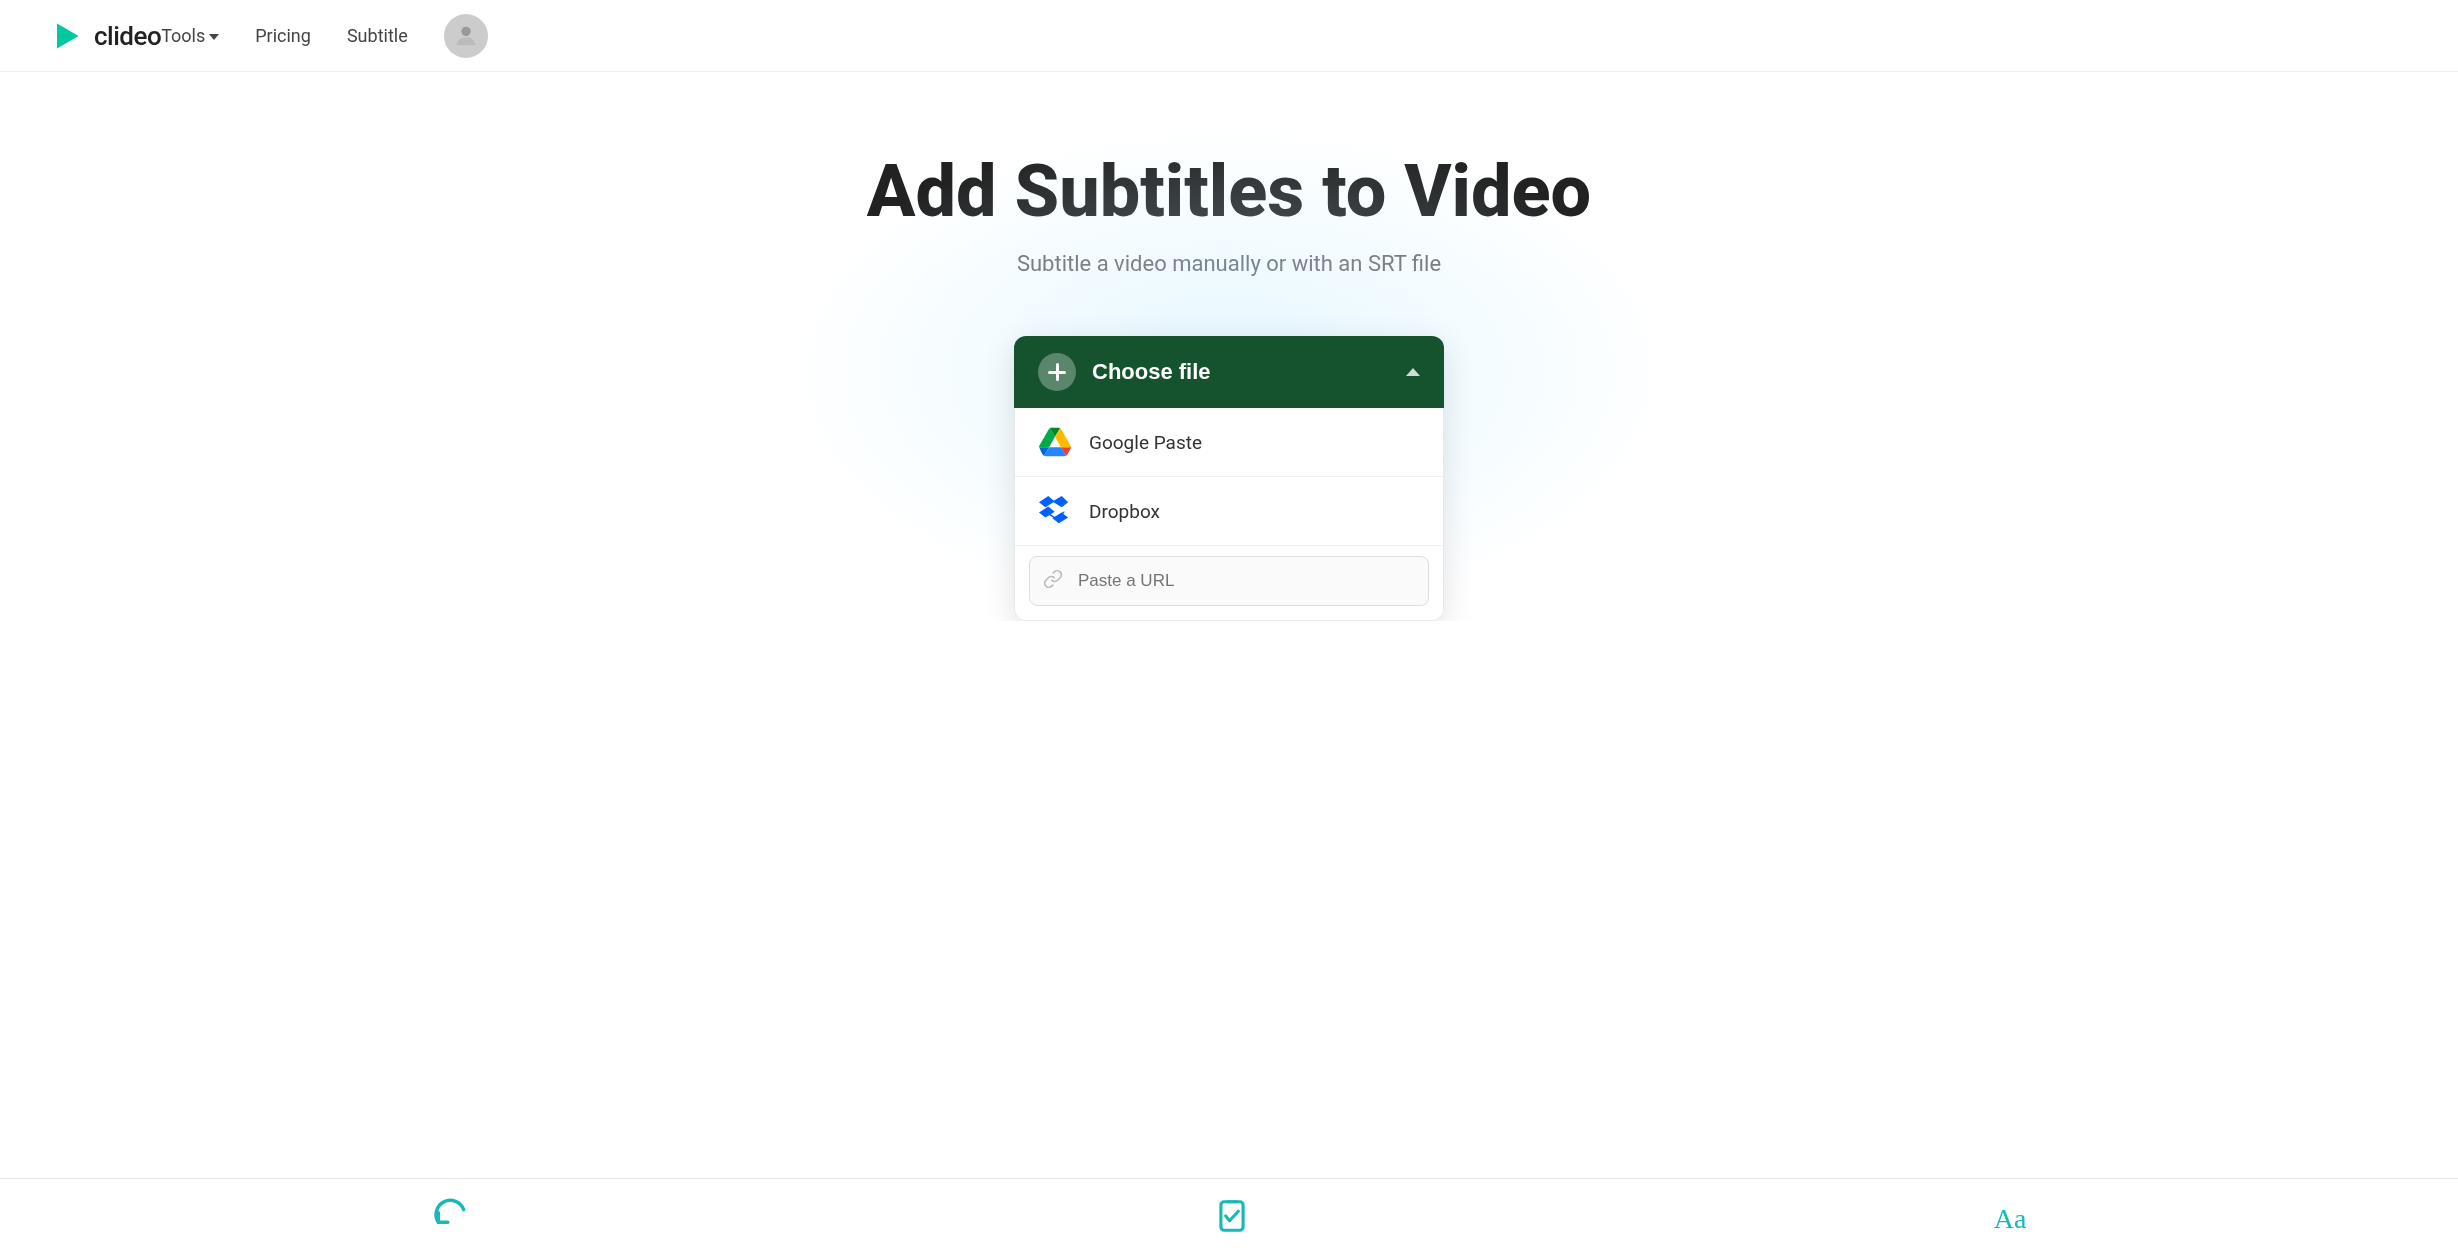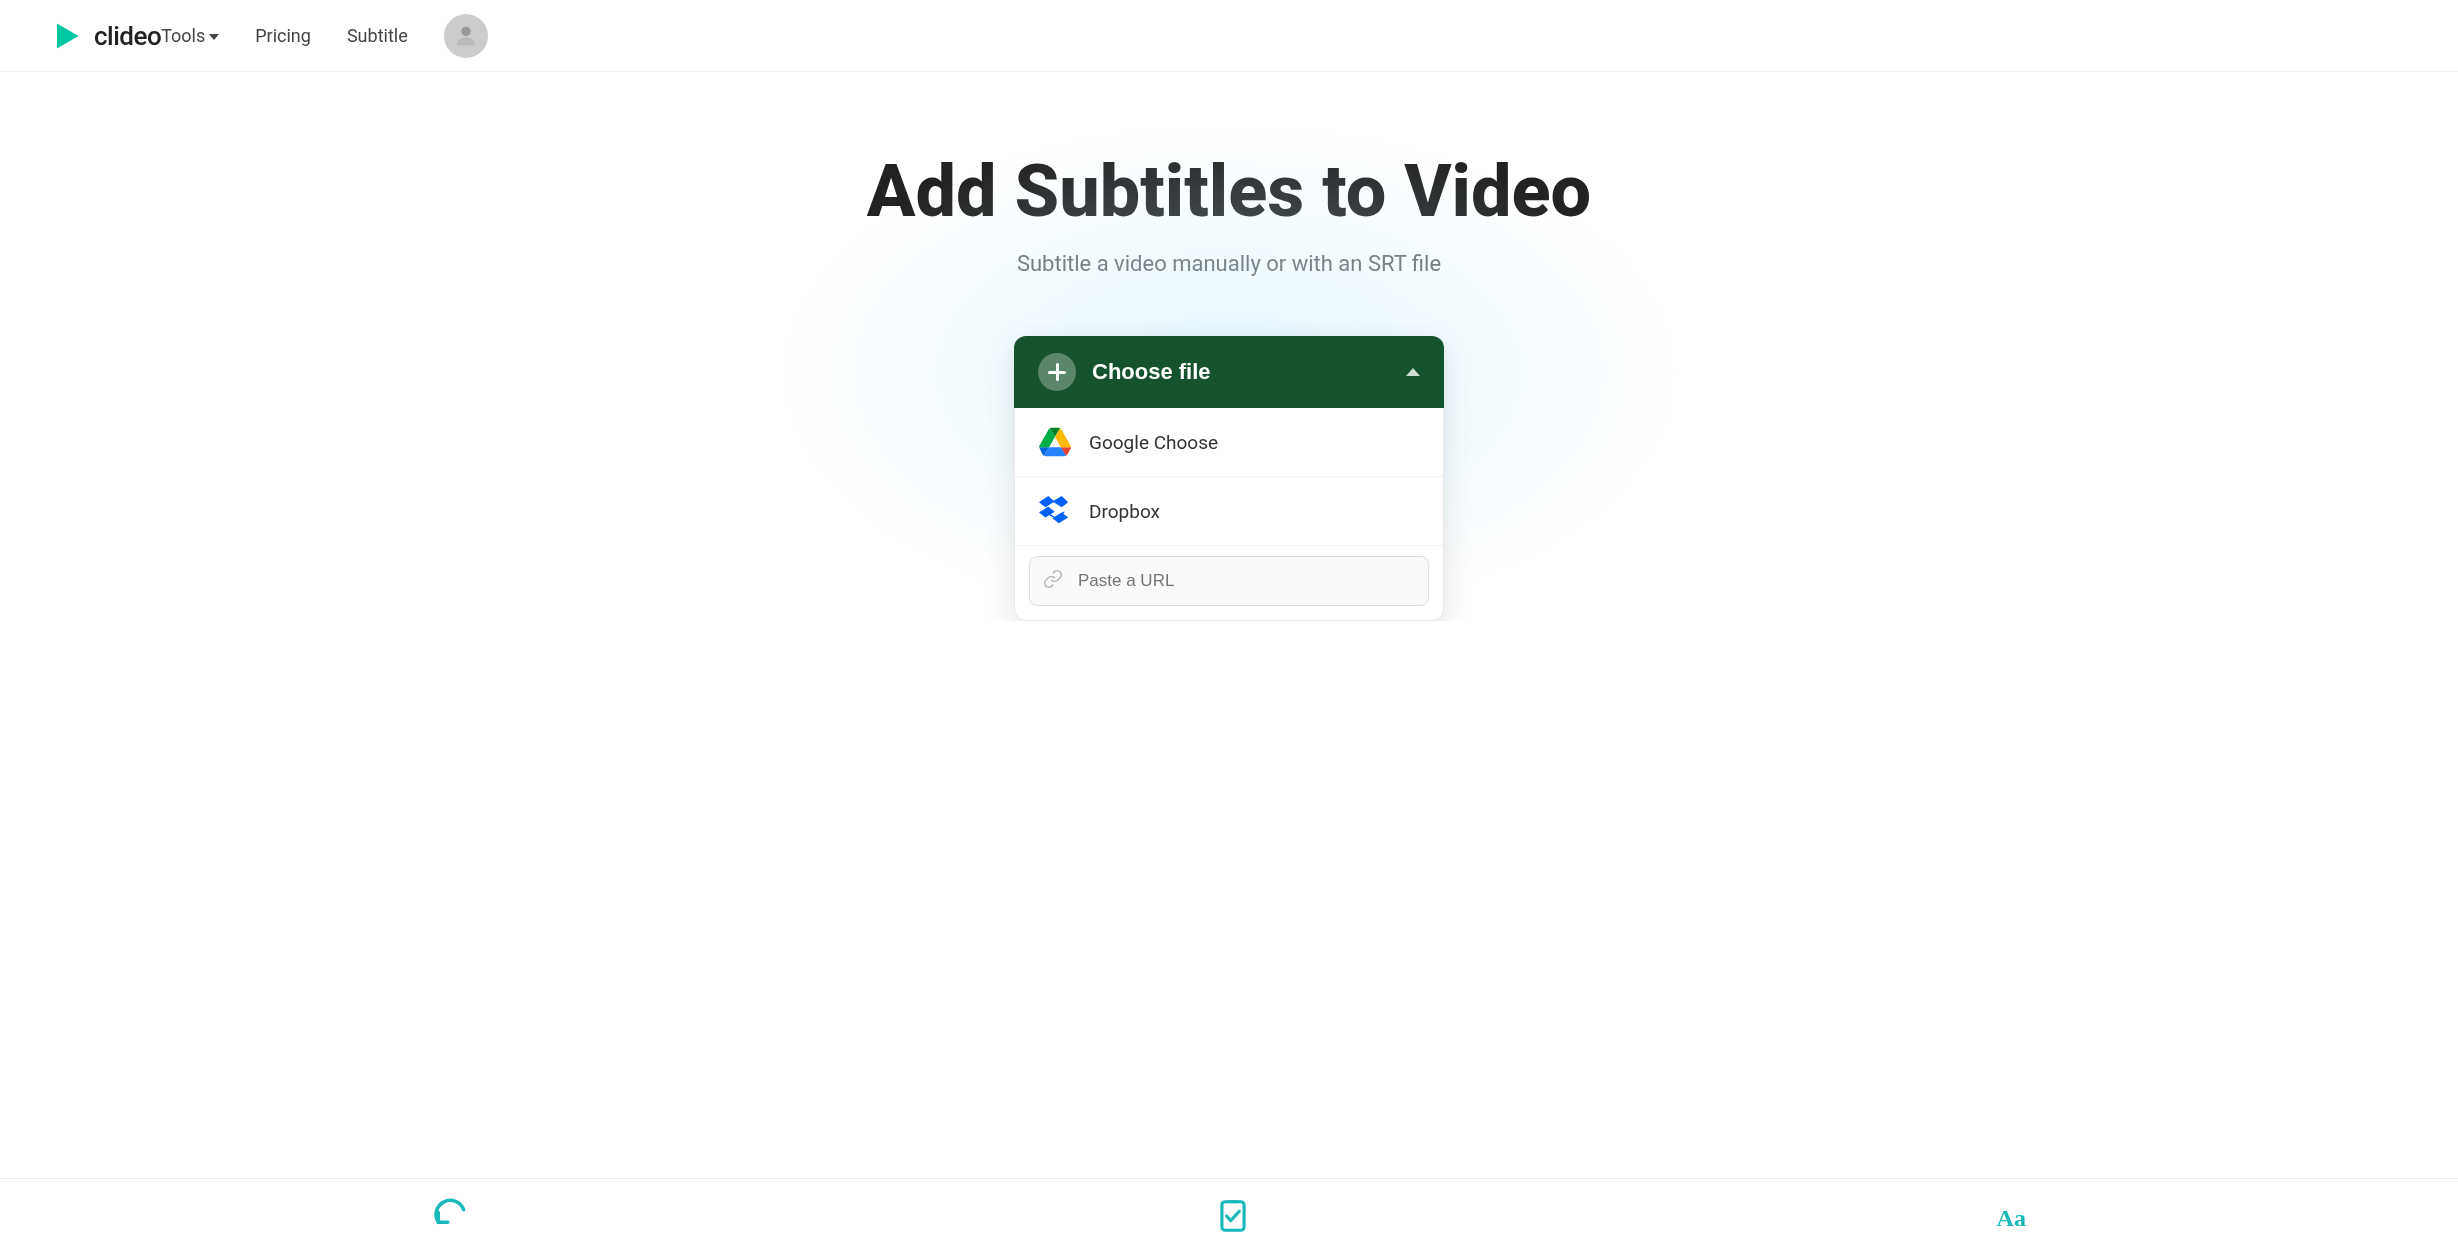--- a/index.html
+++ b/index.html
@@ -237,22 +237,22 @@
       line-height: 1;
     }
     .bottom-icon svg {
       width: 38px;
       height: 38px;
       stroke: #1ab9b9;
       fill: none;
       stroke-width: 2;
     }
     .bottom-icon-text {
-      font-size: 24px;
-      font-weight: 700;
+      font-size: 28px;
+      font-weight: 400;
       color: #1ab9b9;
       font-family: serif;
     }
   </style>
 </head>
 <body>
 
 <nav>
   <a class="logo" href="#">
     <svg class="logo-icon" viewBox="0 0 40 40" fill="none" xmlns="http://www.w3.org/2000/svg">
@@ -300,21 +300,21 @@
 
         <div class="dropdown-item">
           <svg class="gdrive-icon" viewBox="0 0 87.3 78" xmlns="http://www.w3.org/2000/svg">
             <path d="M6.6 66.85l3.85 6.65c.8 1.4 1.95 2.5 3.3 3.3l13.75-23.8H1.1c0 1.55.4 3.1 1.2 4.5z" fill="#0066da"></path>
             <path d="M43.65 25L29.9 1.2C28.55 2 27.4 3.1 26.6 4.5L1.2 48.5c-.8 1.4-1.2 2.95-1.2 4.5h27.5z" fill="#00ac47"></path>
             <path d="M73.55 76.8c1.35-.8 2.5-1.9 3.3-3.3l1.6-2.75 7.65-13.25c.8-1.4 1.2-2.95 1.2-4.5H59.8l5.85 11.2z" fill="#ea4335"></path>
             <path d="M43.65 25L57.4 1.2C56.05.4 54.5 0 52.9 0H34.4c-1.6 0-3.15.45-4.5 1.2z" fill="#00832d"></path>
             <path d="M59.8 53H27.5L13.75 76.8c1.35.8 2.9 1.2 4.5 1.2h50.8c1.6 0 3.15-.45 4.5-1.2z" fill="#2684fc"></path>
             <path d="M73.4 26.5L60.7 4.5c-.8-1.4-1.95-2.5-3.3-3.3L43.65 25l16.15 28H86.8c0-1.55-.4-3.1-1.2-4.5z" fill="#ffba00"></path>
           </svg>
-          <span>Google Choose</span>
+          <span>Google Paste</span>
         </div>
 
         <div class="dropdown-item">
           <svg class="dropbox-icon" viewBox="0 0 43 40" xmlns="http://www.w3.org/2000/svg">
             <path d="M12.5 0L0 8.1l8.6 6.9 12.5-7.8z" fill="#0061ff"></path>
             <path d="M30.5 0l-12.5 7.2 12.5 7.8 8.6-6.9z" fill="#0061ff"></path>
             <path d="M0 21.9l8.6 6.9 12.5-7.8-8.6-6.9z" fill="#0061ff"></path>
             <path d="M30.5 21.9l-12.5 7.8 8.6 6.9 12.5-7.8z" fill="#0061ff"></path>
             <path d="M21.5 28.1l-12.5-7.8v2.4l12.5 7.7 12.5-7.7v-2.4z" fill="#0061ff"></path>
           </svg>

